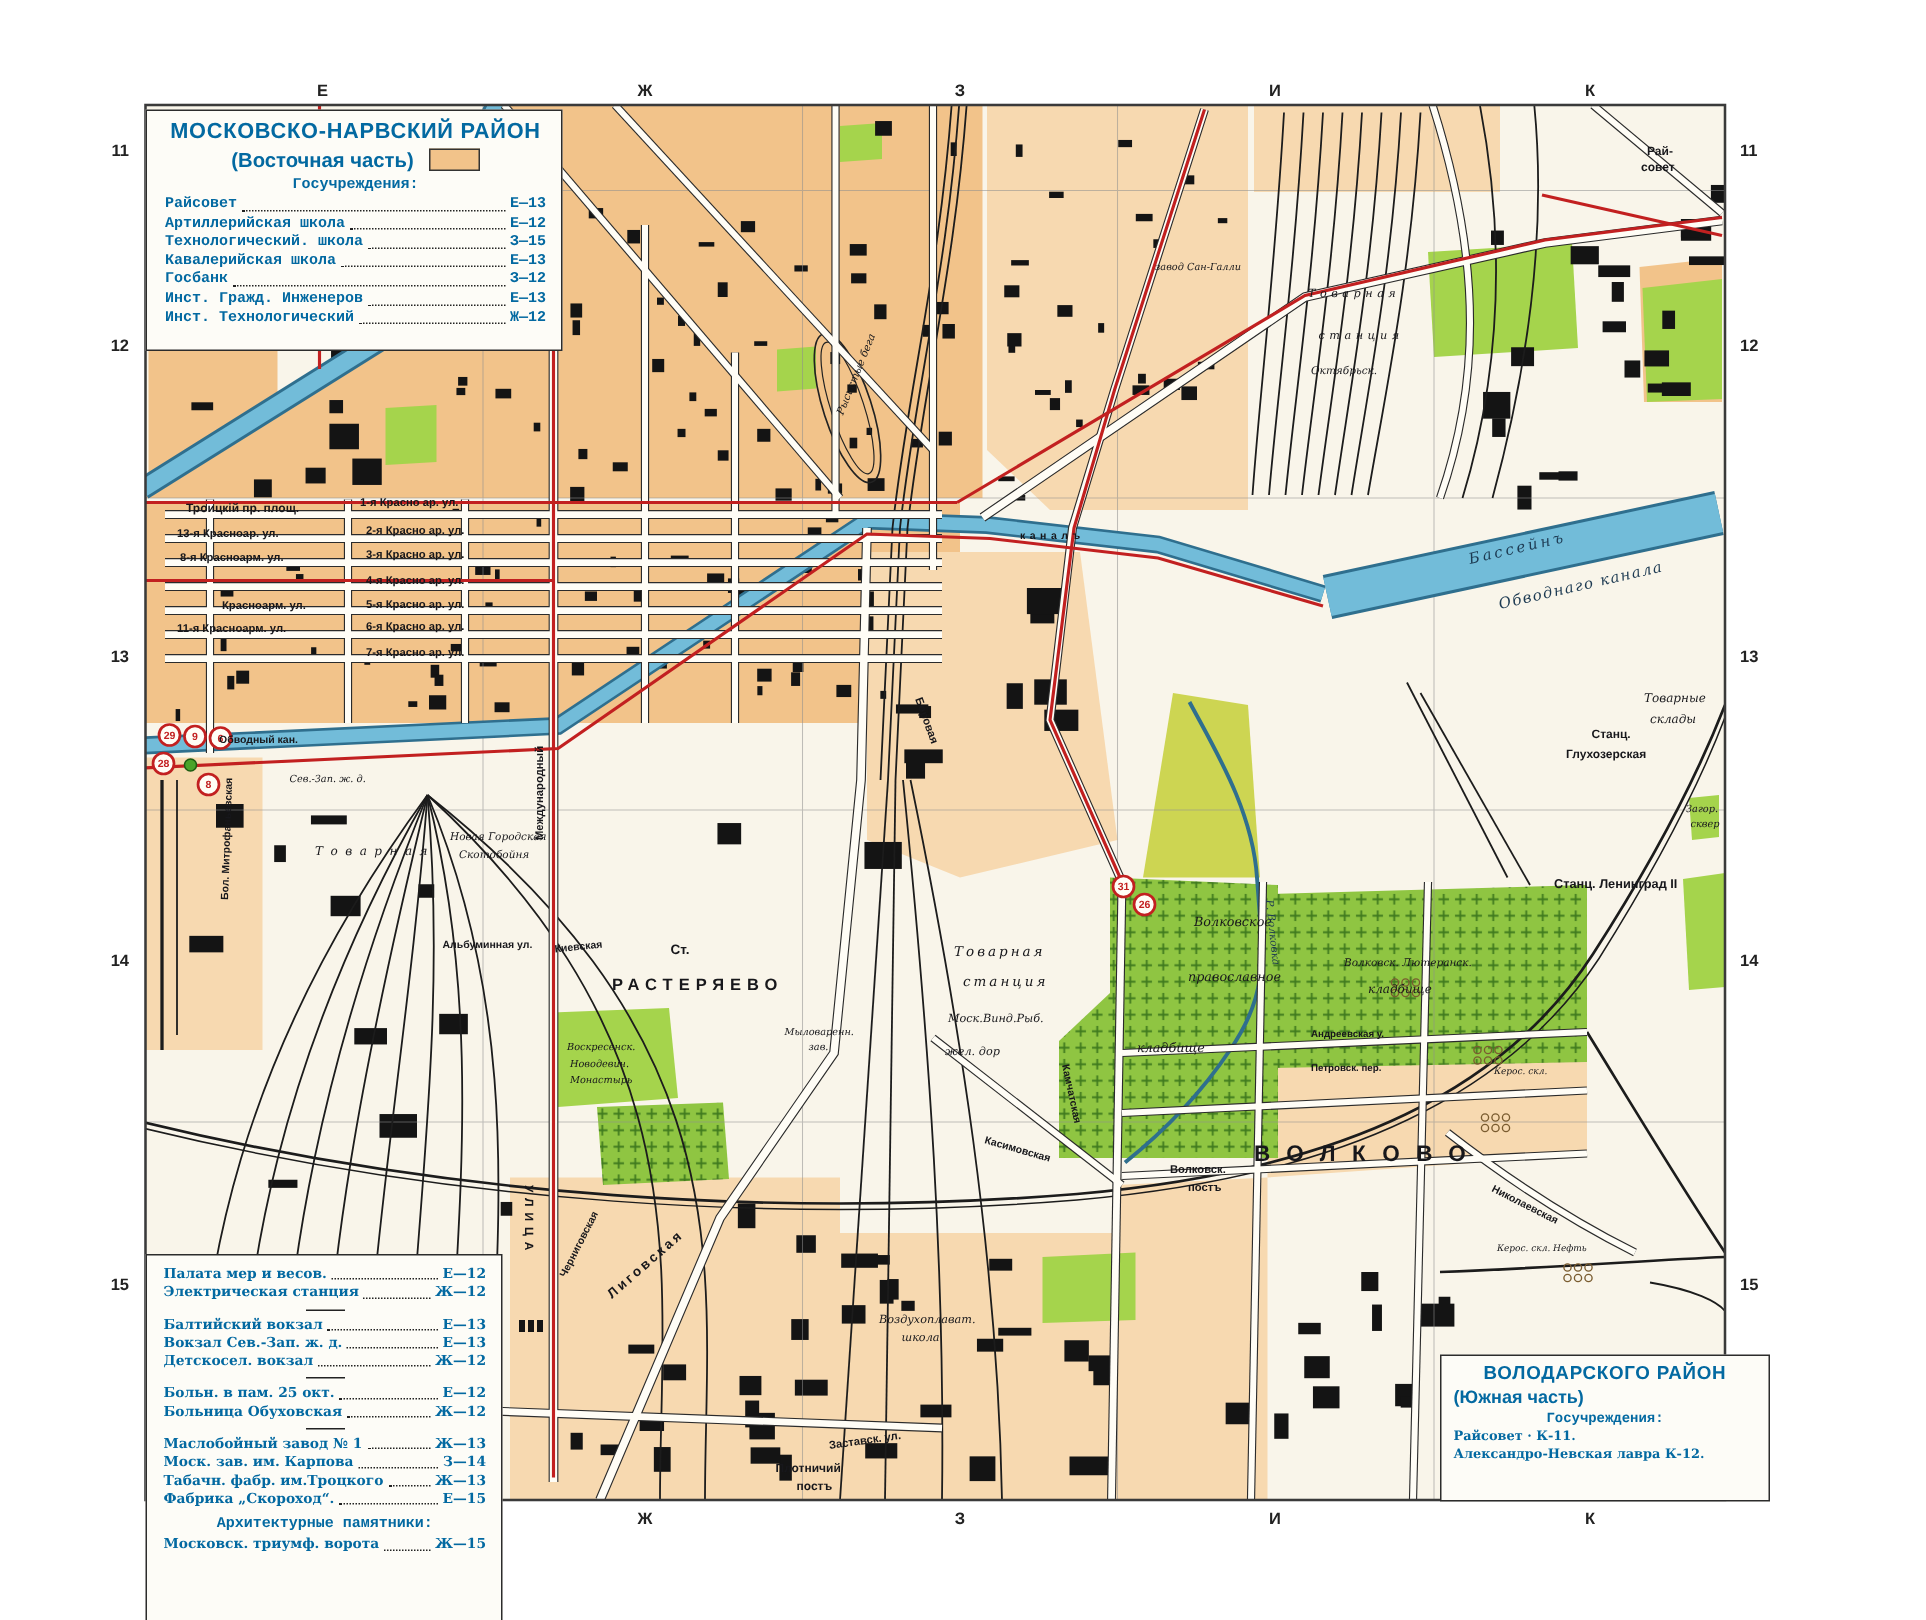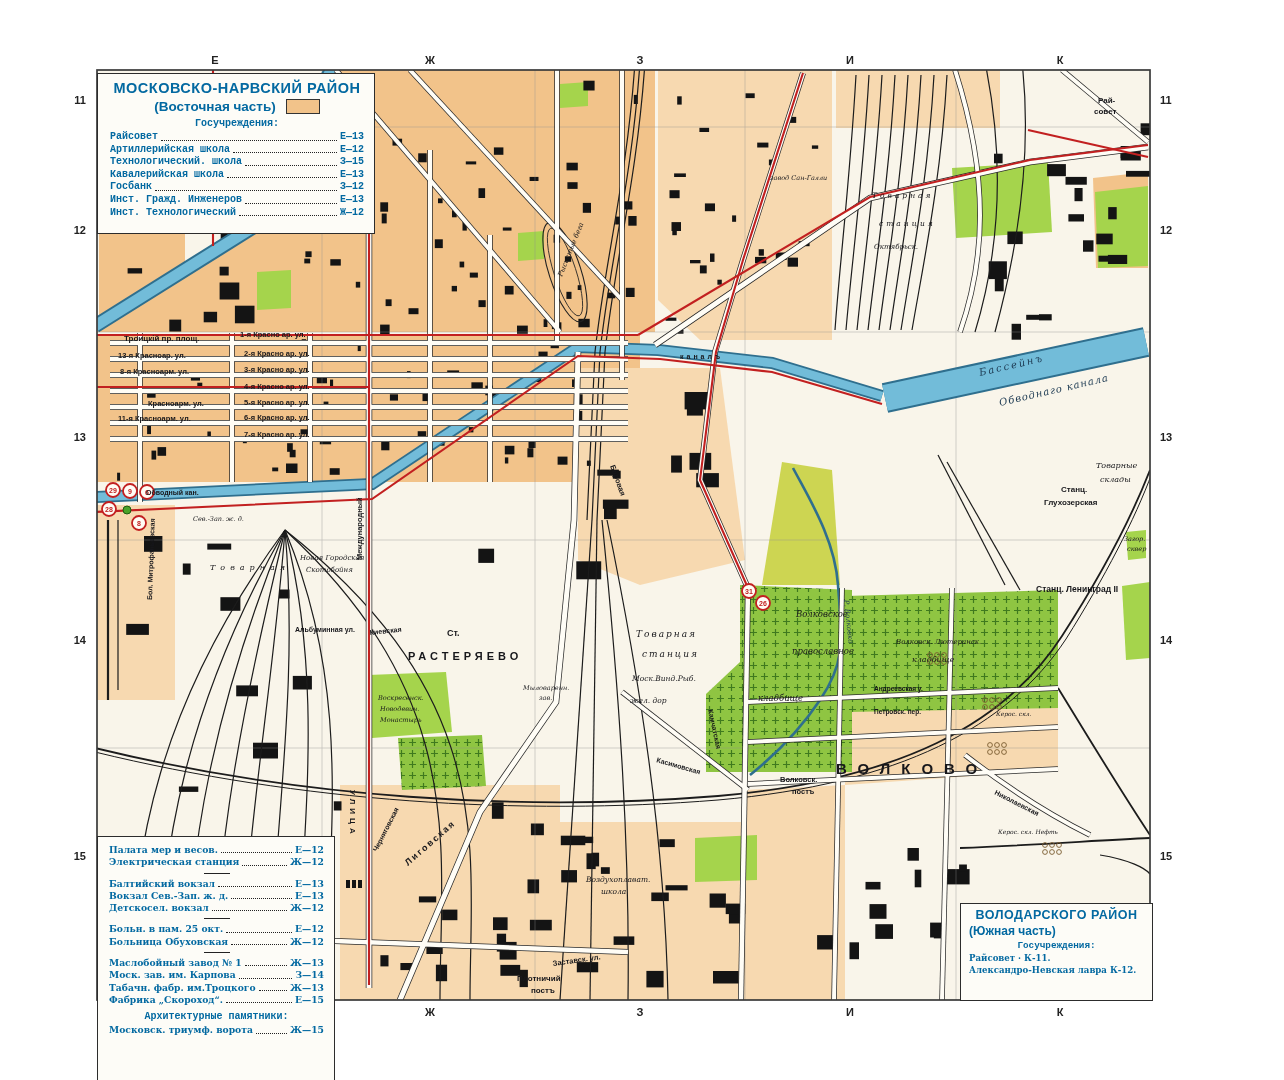--- a/index.html
+++ b/index.html
@@ -21,21 +21,21 @@
   #legend-nw .ttl{font-size:14.5px;}
   #legend-nw .subwrap{display:flex;justify-content:center;align-items:center;gap:10px;margin-top:3px;}
   #legend-nw .sub{font-size:13.5px;}
   #legend-nw .swatch{width:32px;height:13px;border:1px solid #333;}
   #legend-nw .sec{font-size:10px;margin:4px 0 2px;}
   #legend-nw .row{font-size:10px;line-height:12.6px;font-family:Liberation Mono, monospace;}
   #legend-sw{left:97px;top:836px;width:238px;height:248px;padding:7px 10px 4px 11px;}
   #legend-sw .row{font-size:9.2px;line-height:12.3px;}
   #legend-sw .div{width:26px;border-top:1.6px solid #222;margin:4px auto 4px;}
   #legend-sw .sec{font-size:10px;margin:5px 0 2px;}
-  #legend-se{left:960px;top:903px;width:193px;height:98px;padding:4px 8px;}
+  #legend-se{left:960px;top:903px;width:220px;height:98px;padding:4px 8px;}
   #legend-se .ttl{font-size:12.5px;}
   #legend-se .sub{font-size:12px;margin-top:2px;}
   #legend-se .sec{font-size:9.3px;margin:2px 0 1px;}
   #legend-se .row{font-size:8.6px;line-height:12px;}
   #legend-se .row .lbl{border-bottom:none;}
 </style>
 </head>
 <body>
 
 <div id="sheet">

